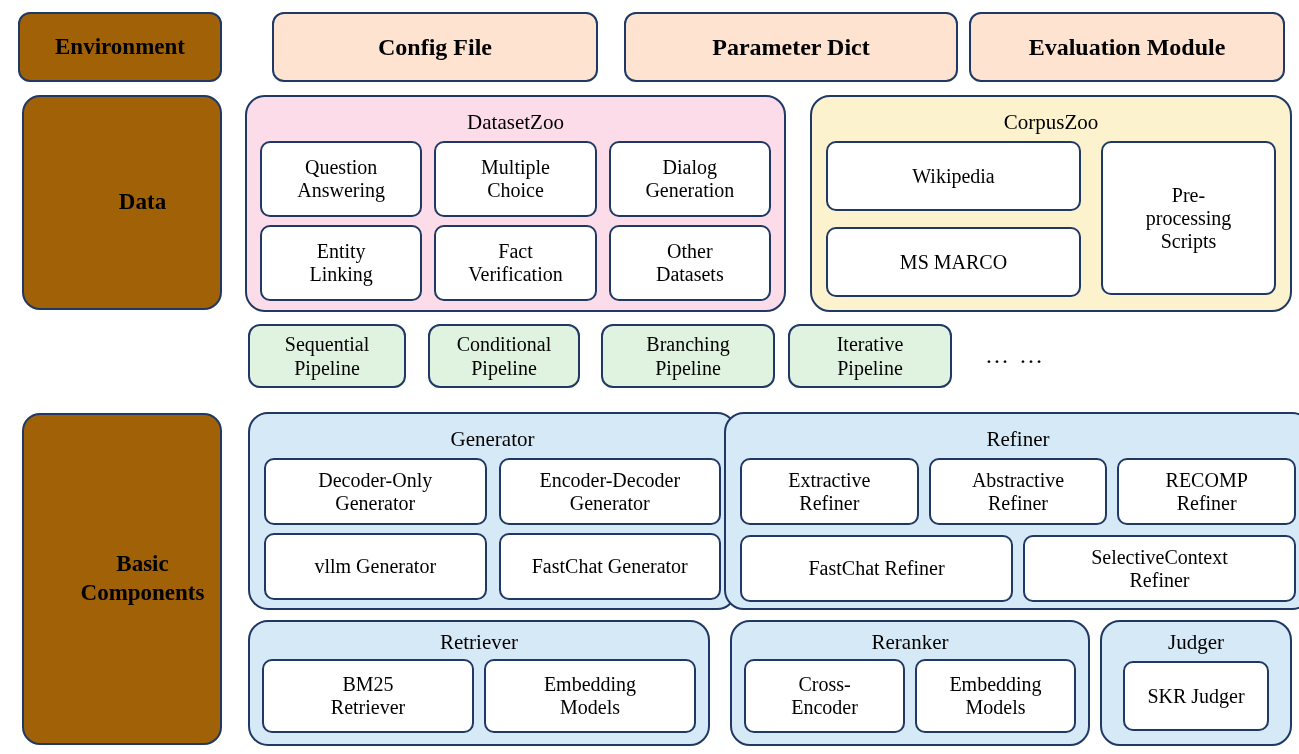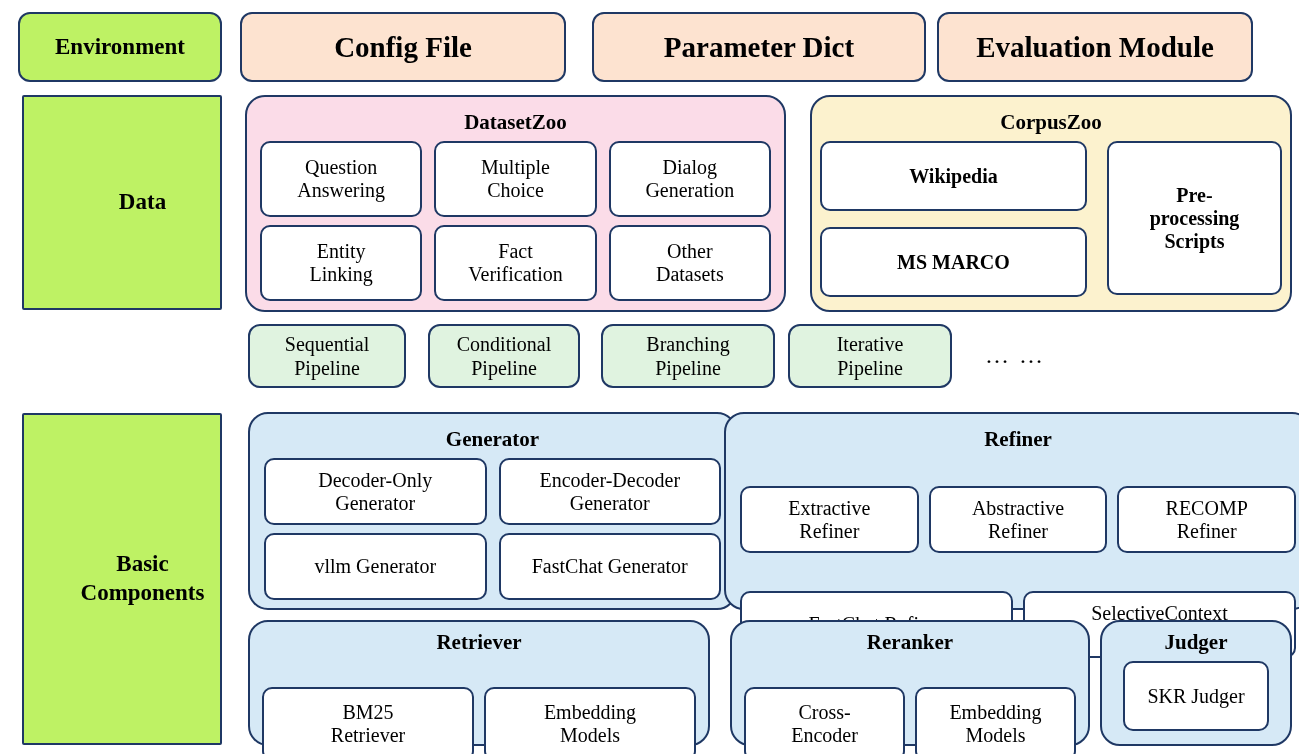--- a/index.html
+++ b/index.html
@@ -9,57 +9,57 @@
     overflow:hidden;
   }
   .abs{position:absolute;box-sizing:border-box;}
   .bordered{border:2px solid #1f3864;}
   
   .bg-peach{background:#fde3d0;}
   .bg-pink{background:#fbdce8;}
   .bg-yellow{background:#fcf2ce;}
   .bg-green{background:#e0f3e0;}
   .bg-blue{background:#d6e9f6;}
-  .bg-white{background:#bef264;}
+  .bg-white{background:#a16207;}
   
   .label-box{
     border-radius:12px;display:flex;align-items:center;justify-content:center;
     font-weight:bold;font-size:23px;text-align:center;white-space:pre-line;line-height:1.25;
   }
-  .label-tall{border-radius:2px;padding-left:41px;}
+  .label-tall{border-radius:18px;padding-left:41px;}
   
   .chip{
     border-radius:12px;display:flex;align-items:center;justify-content:center;
-    text-align:center;font-size:29px;font-weight:bold;
+    text-align:center;font-size:24px;font-weight:bold;margin-left:32px;
   }
   
   .chip-green{
     border-radius:12px;display:flex;align-items:center;justify-content:center;
     text-align:center;font-size:20px;font-weight:normal;white-space:pre-line;line-height:1.2;
   }
   
   .group{border-radius:20px;padding-top:8px;}
   .group-title{
     height:34px;display:flex;align-items:center;justify-content:center;
-    font-weight:bold;font-size:21px;
+    font-weight:normal;font-size:21px;
   }
   
   .cell{
     background:#ffffff;border:2px solid #1f3864;border-radius:10px;
     display:flex;align-items:center;justify-content:center;text-align:center;
     font-size:20px;line-height:1.15;white-space:pre-line;
   }
   .grid3{display:grid;grid-template-columns:repeat(3,1fr);gap:8px 12px;padding:2px 13px 0;}
   .grid3 .cell{height:72px;}
   .grid2{display:grid;grid-template-columns:repeat(2,1fr);gap:8px 12px;padding:2px 14px 0;}
   .grid2 .cell{height:63px;}
   .rowflex{display:flex;gap:10px;padding:2px 14px 0;}
-  .rowflex .cell{flex:1;height:63px;margin-top:28px;}
+  .rowflex .cell{flex:1;height:63px;}
   .rowflex.second{margin-top:8px;}
-  .cz-content{display:flex;gap:20px;padding:2px 8px 0;font-weight:bold;}
+  .cz-content{display:flex;gap:20px;padding:2px 14px 0;}
   .cz-left{flex:1;display:flex;flex-direction:column;gap:16px;}
   .cz-left .cell{height:66px;}
   .cz-right{width:171px;height:150px;}
   .dots{
     display:flex;align-items:center;justify-content:center;
     font-size:24px;letter-spacing:2px;
   }
 </style>
 </head>
 <body>

